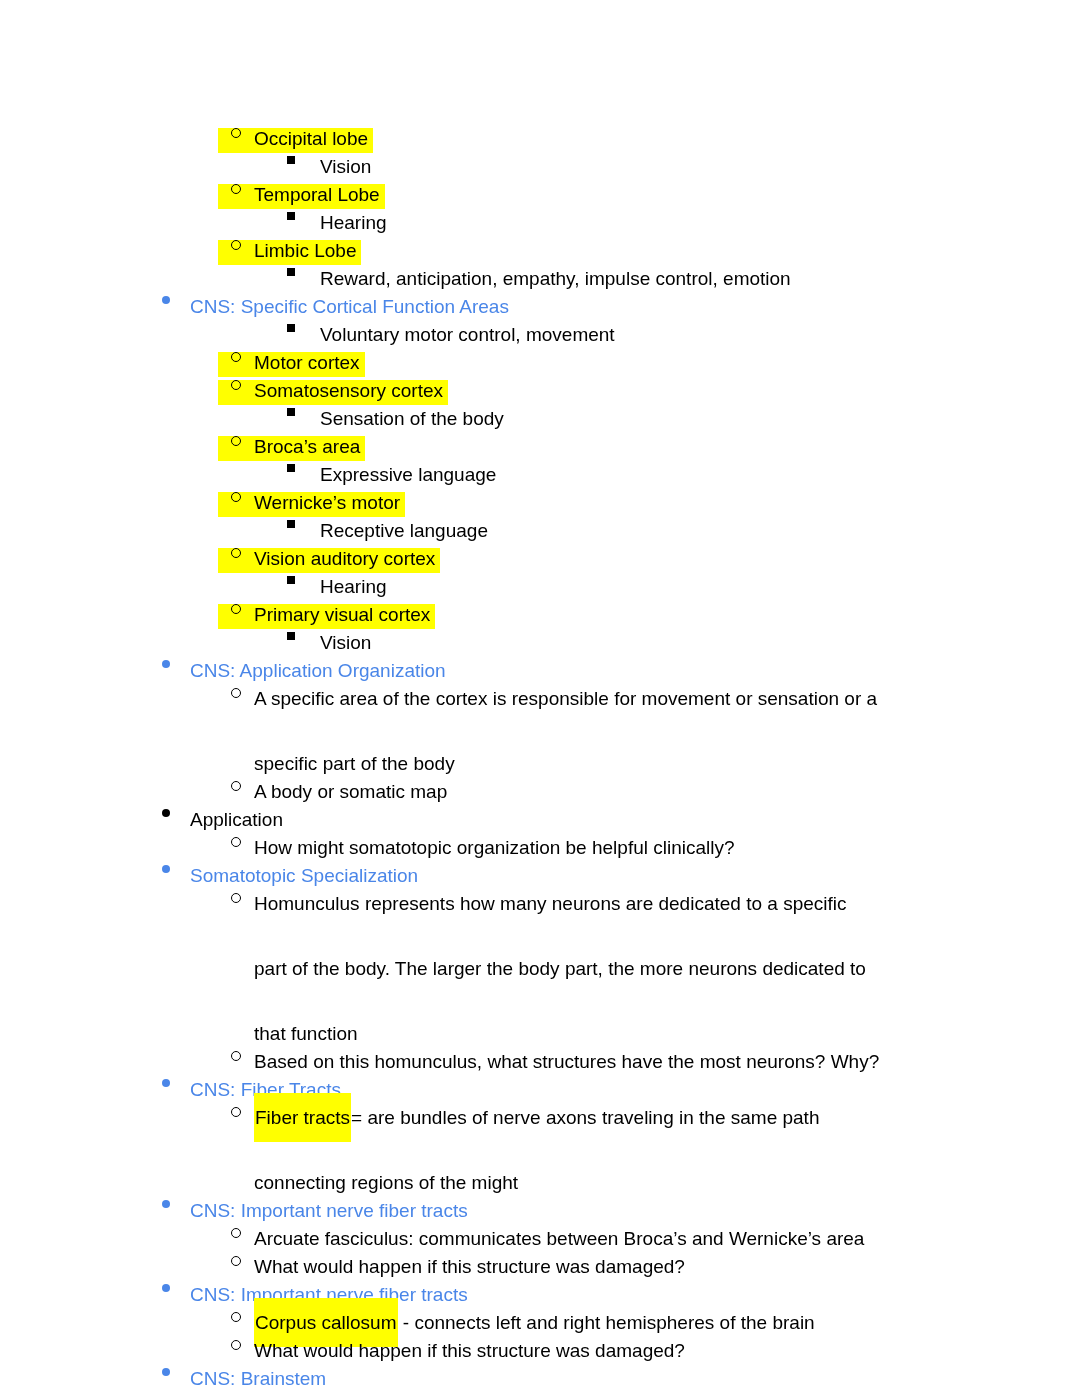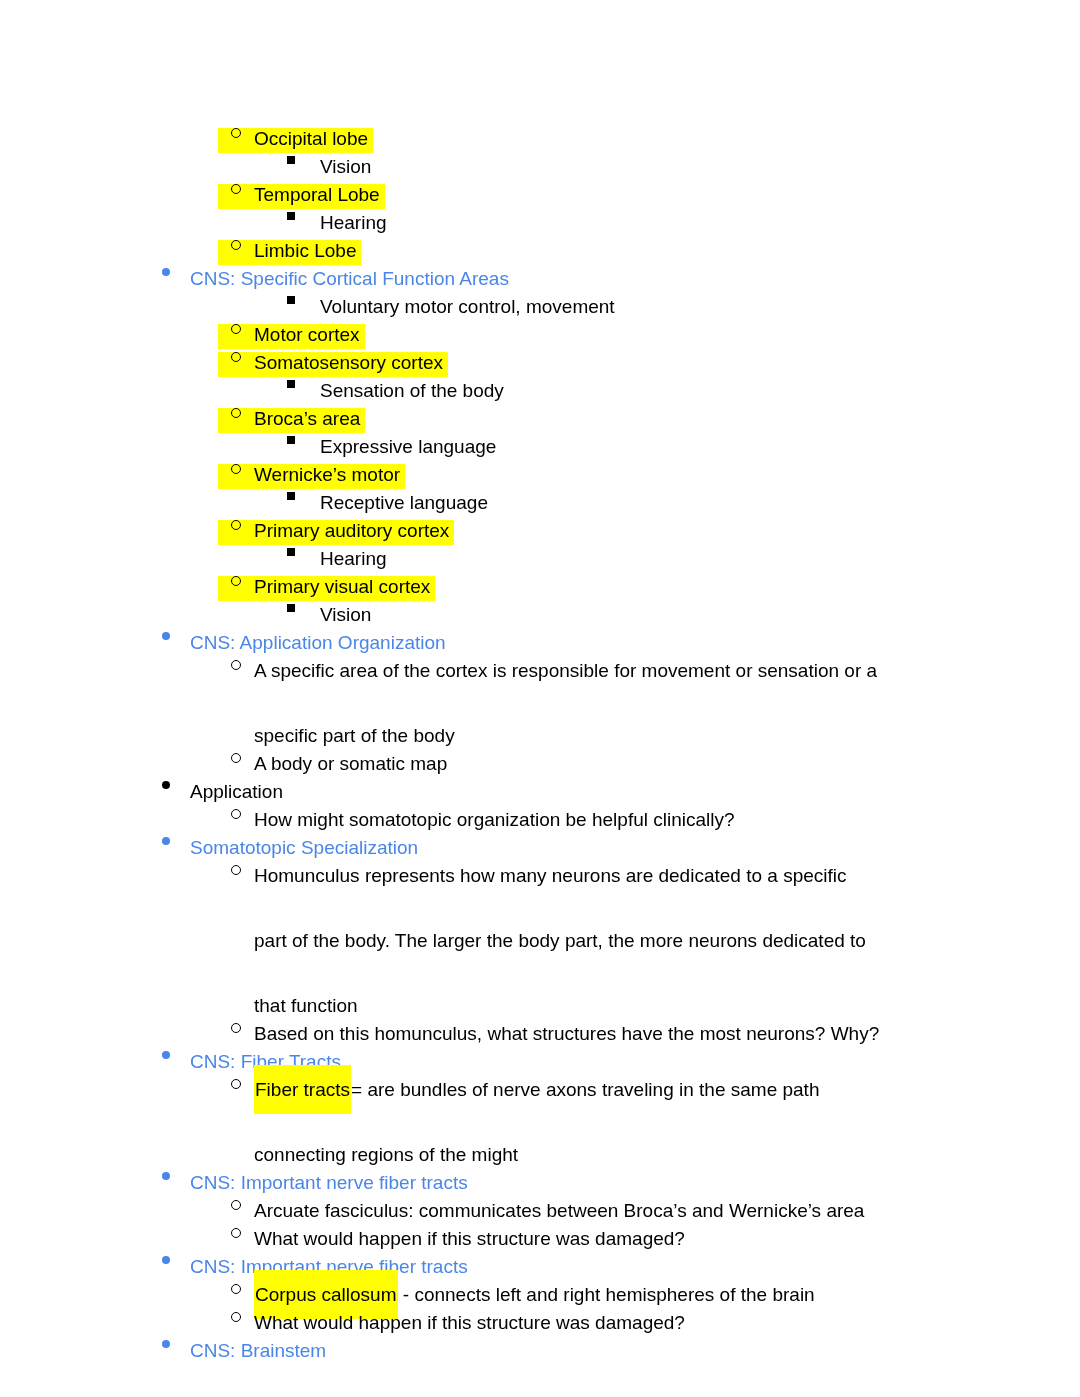--- a/index.html
+++ b/index.html
@@ -72,20 +72,28 @@
         </span>
       </div>
       <div class="row lvl2">
         <span class="line hl-row">
           <span class="bullet bw2">
             <span class="b-ring"></span>
           </span>
           <span class="txt"><span class="seg">Limbic Lobe</span></span>
         </span>
       </div>
+      <div class="row lvl3">
+        <span class="line">
+          <span class="bullet bw3">
+            <span class="b-sq"></span>
+          </span>
+          <span class="txt"><span class="seg">Reward, anticipation, empathy, impulse control, emotion</span></span>
+        </span>
+      </div>
       <div class="row lvl1 blue">
         <span class="line">
           <span class="bullet bw1">
             <span class="b-disc"></span>
           </span>
           <span class="txt"><span class="seg">CNS: Specific Cortical Function Areas</span></span>
         </span>
       </div>
       <div class="row lvl3">
         <span class="line">
@@ -149,21 +157,21 @@
             <span class="b-sq"></span>
           </span>
           <span class="txt"><span class="seg">Receptive language</span></span>
         </span>
       </div>
       <div class="row lvl2">
         <span class="line hl-row">
           <span class="bullet bw2">
             <span class="b-ring"></span>
           </span>
-          <span class="txt"><span class="seg">Primary auditory cortex</span></span>
+          <span class="txt"><span class="seg">Vision auditory cortex</span></span>
         </span>
       </div>
       <div class="row lvl3">
         <span class="line">
           <span class="bullet bw3">
             <span class="b-sq"></span>
           </span>
           <span class="txt"><span class="seg">Hearing</span></span>
         </span>
       </div>

